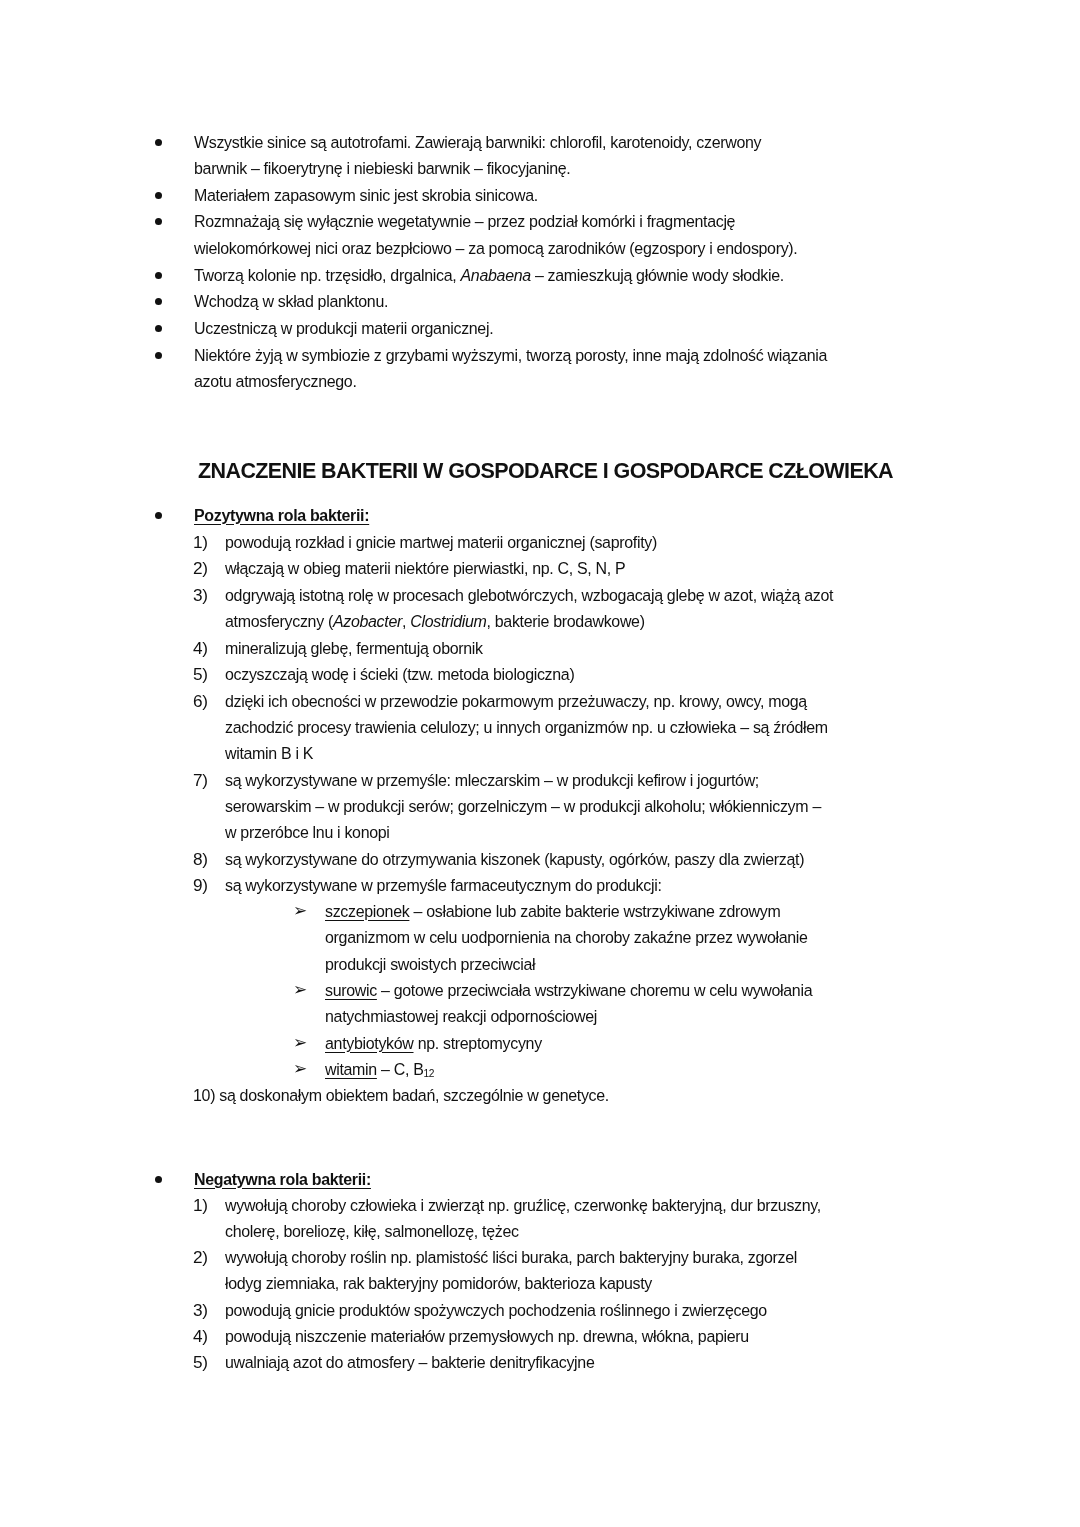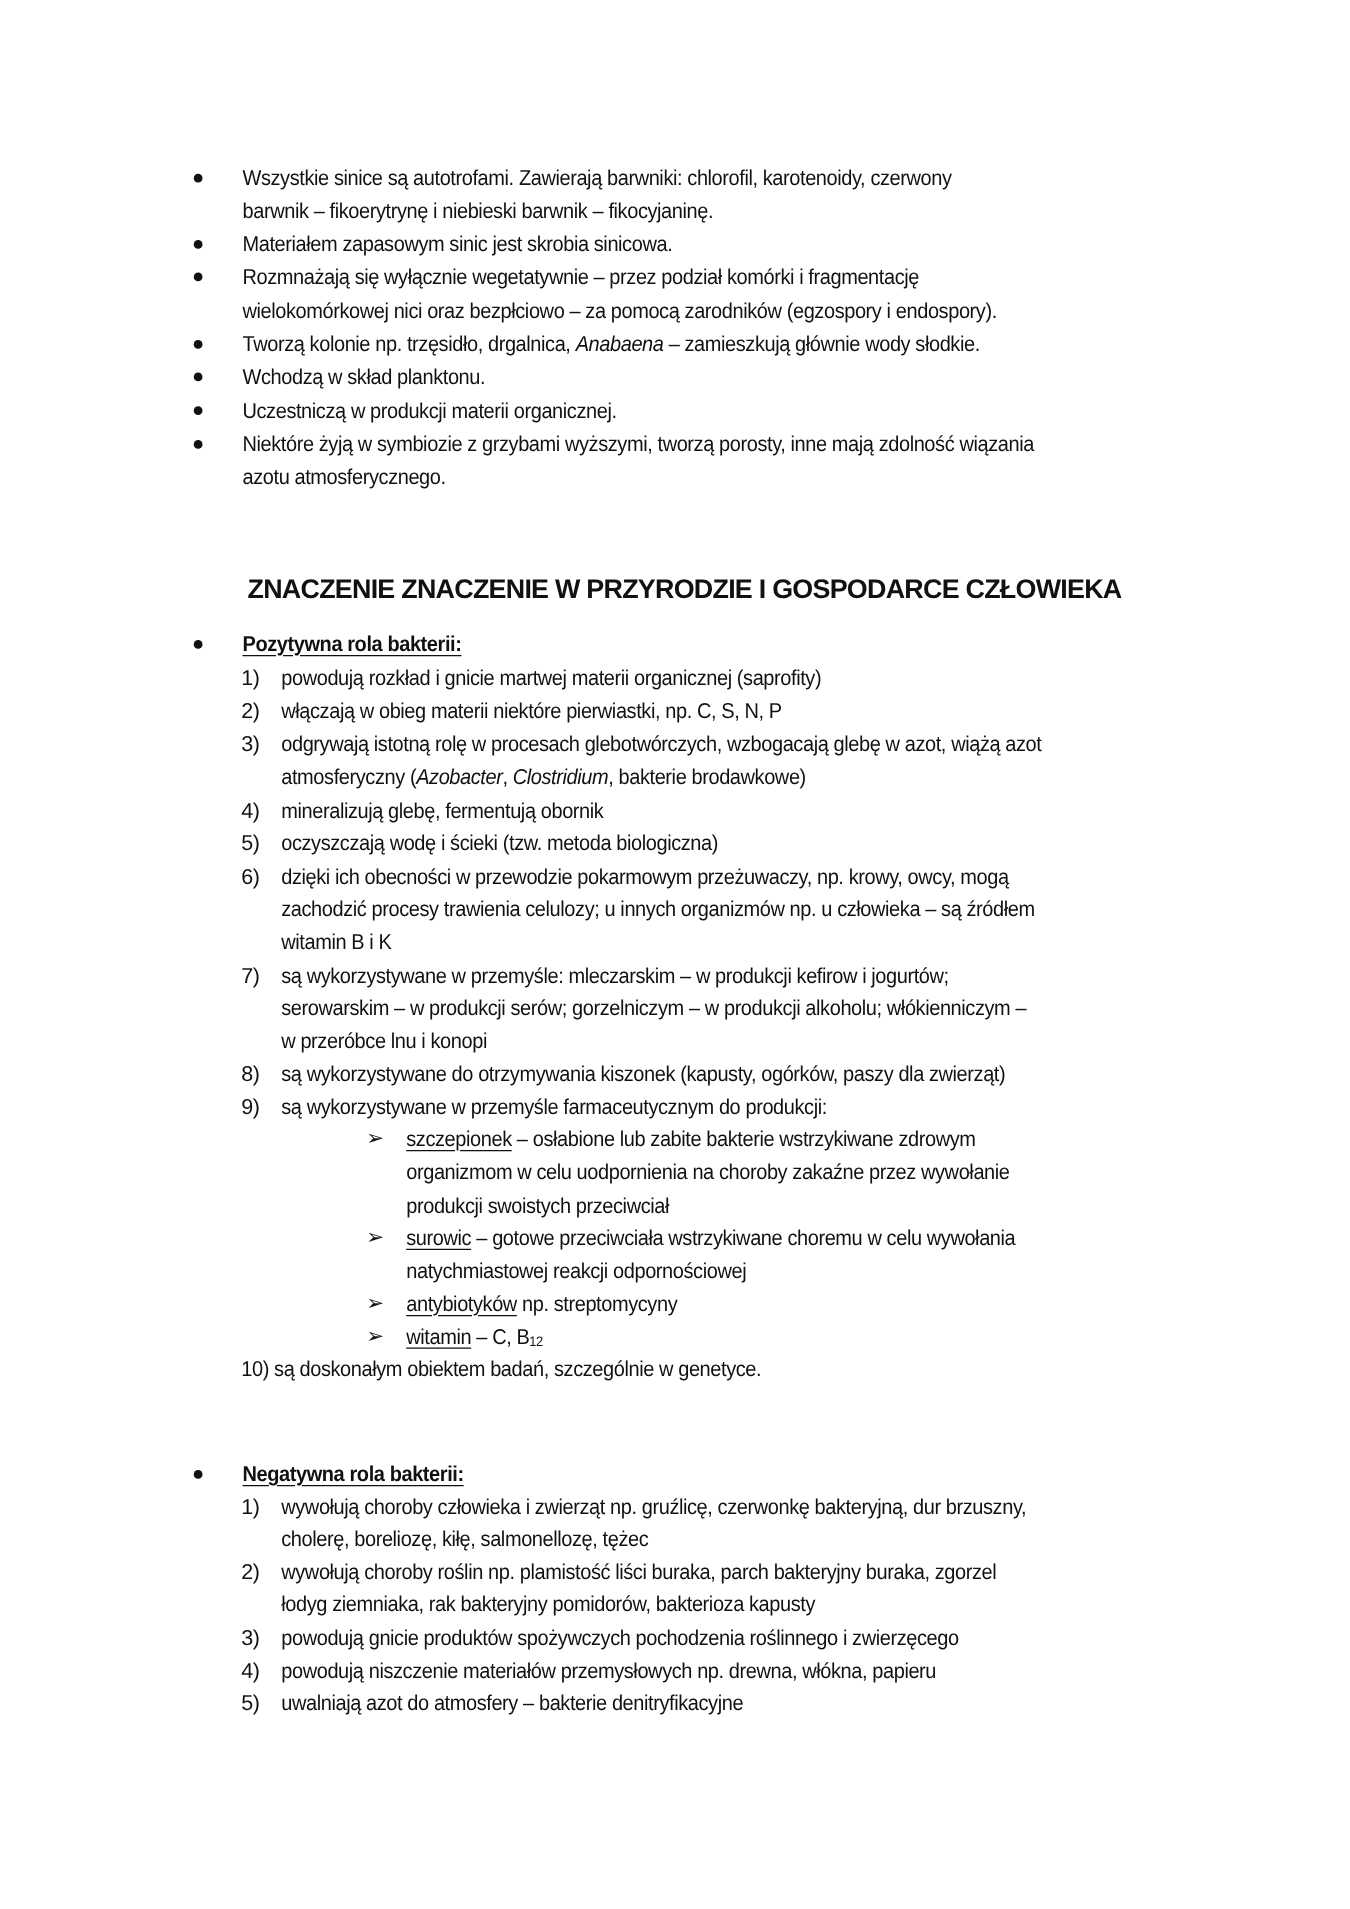--- a/index.html
+++ b/index.html
@@ -38,21 +38,21 @@
   <div class="line" style="left: 194px; top: 288px; transform: scaleX(0.93);">Wchodzą w skład planktonu.</div>
 
   <span class="bul" style="left:155px;top:325px"></span>
   <div class="line" style="left: 194px; top: 315px; transform: scaleX(0.93);">Uczestniczą w produkcji materii organicznej.</div>
 
   <span class="bul" style="left:155px;top:352px"></span>
   <div class="line" style="left: 194px; top: 342px; transform: scaleX(0.93);">Niektóre żyją w symbiozie z grzybami wyższymi, tworzą porosty, inne mają zdolność wiązania</div>
   <div class="line" style="left: 194px; top: 368px; transform: scaleX(0.93);">azotu atmosferycznego.</div>
 </div>
 
-<div class="title">ZNACZENIE ZNACZENIE W PRZYRODZIE I GOSPODARCE CZŁOWIEKA</div>
+<div class="title">ZNACZENIE BAKTERII W GOSPODARCE I GOSPODARCE CZŁOWIEKA</div>
 
 <div>
   <span class="bul" style="left:155px;top:512px"></span>
   <div class="line b u" style="left: 194px; top: 502px; transform: scaleX(0.93);">Pozytywna rola bakterii:</div>
 
   <div class="num" style="left:193px;top:529px">1)</div>
   <div class="line" style="left: 225px; top: 529px; transform: scaleX(0.93);">powodują rozkład i gnicie martwej materii organicznej (saprofity)</div>
 
   <div class="num" style="left:193px;top:555px">2)</div>
   <div class="line" style="left: 225px; top: 555px; transform: scaleX(0.93);">włączają w obieg materii niektóre pierwiastki, np. C, S, N, P</div>

